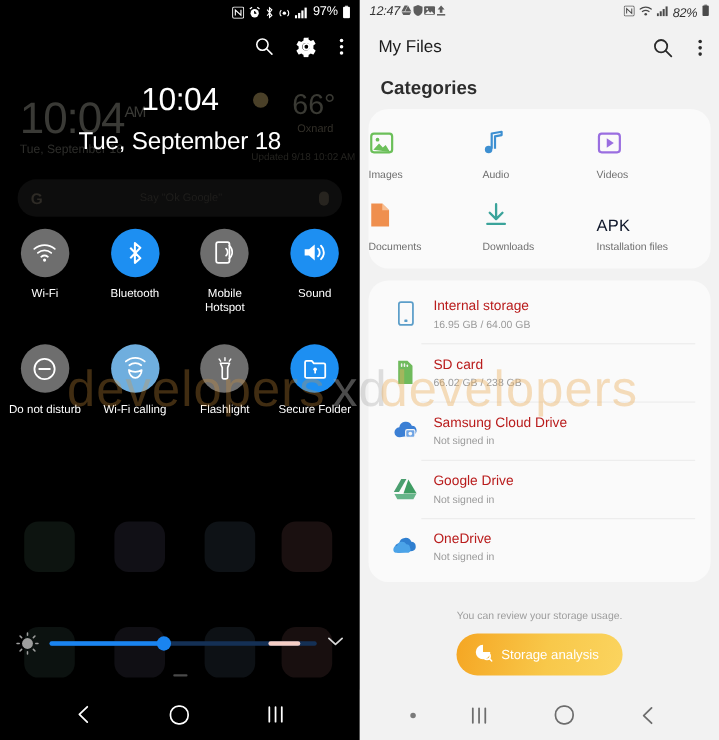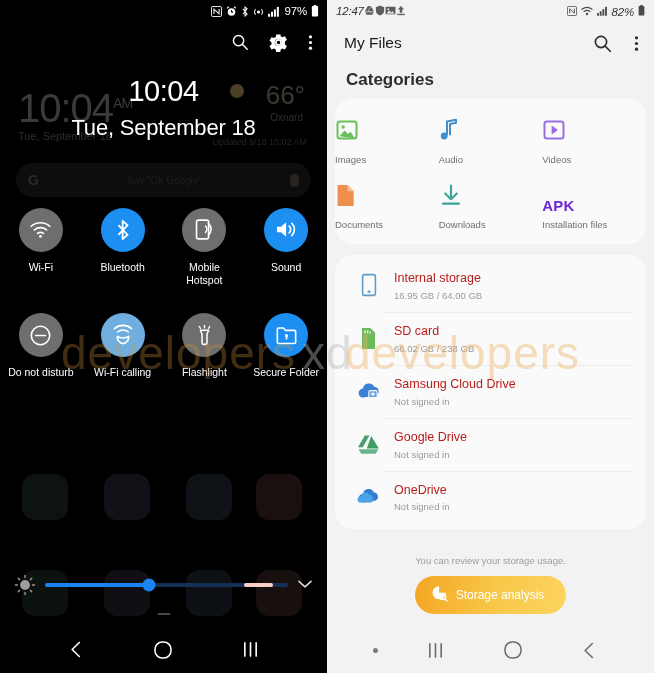--- a/index.html
+++ b/index.html
@@ -70,21 +70,21 @@
   .ghost-sun {
     position:absolute; right:83px; top:84px;
     width:14px; height:14px; border-radius:50%;
     background:#4a4028;
   }
   .ghost-city {
     position:absolute; right:24px; top:112px;
     font-size:10px; color:#322f28;
   }
   .ghost-upd {
-    position:absolute; right:20px; top:137px;
+    position:absolute; right:4px; top:137px;
     font-size:9px; color:#252420;
   }
   .ghost-search {
     position:absolute; left:16px; right:16px; top:163px;
     height:34px; border-radius:17px;
     background:#0d0d0d;
     display:flex; align-items:center; justify-content:space-between;
     padding:0 12px;
   }
   .ghost-g { font-size:14px; color:#2e2b26; font-weight:bold; }
@@ -211,21 +211,21 @@
     border-radius:18px;
     margin:0 8px;
     padding:16px 0 14px;
     display:grid;
     grid-template-columns:repeat(3,1fr);
     row-gap:15px;
   }
   .cat-item { display:flex; flex-direction:column; align-items:flex-start; cursor:pointer; }
   .cat-ico { height:30px; display:flex; align-items:center; justify-content:center; margin-bottom:9px; }
   .cat-label { font-size:9.5px; color:#6e6e6e; }
-  .apk-text { font-size:15px; font-weight:bold; color:#6d28d9; letter-spacing:.2px;margin-top:20px; }
+  .apk-text { font-size:15px; font-weight:normal; color:#0f172a; letter-spacing:.2px;margin-top:20px; }
 
   .storage-card {
     background:#fafafa;
     border-radius:18px;
     margin:11px 8px 0;
     padding:4px 0 6px;
   }
   .st-row {
     display:flex; align-items:center;
     padding:11px 0 11px 17px;

